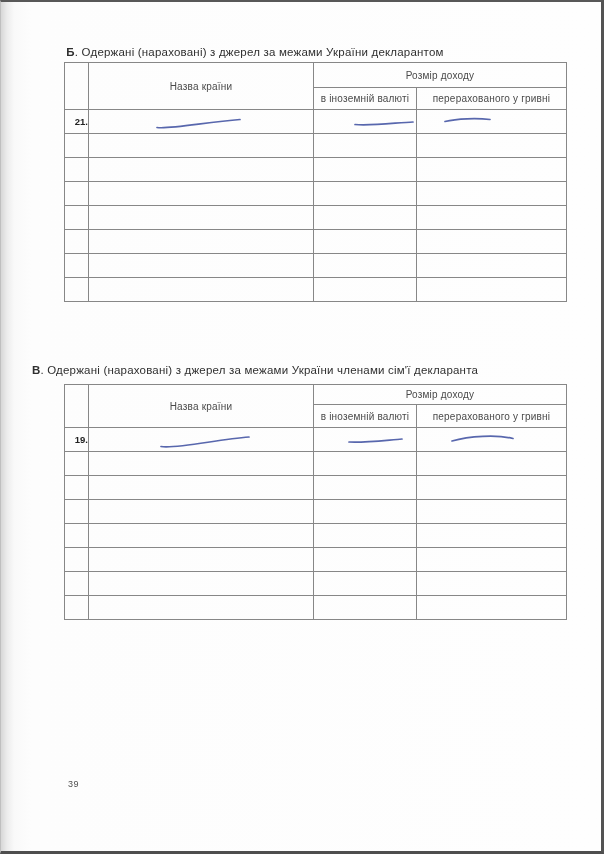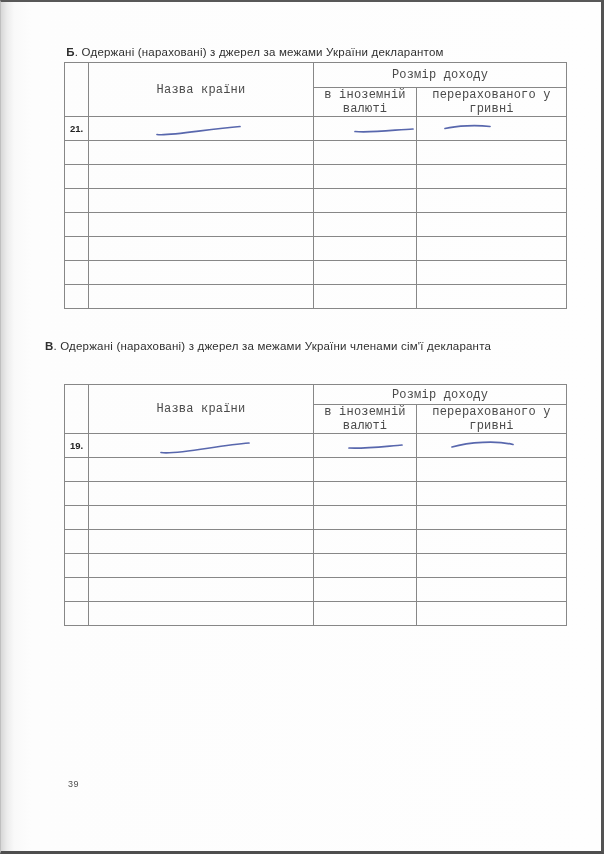--- a/index.html
+++ b/index.html
@@ -12,38 +12,38 @@
     border-right:3px solid #535353;
     border-bottom:3px solid #4e4e4e;
     border-left:1px solid #bfbfbf;
   }
   .section-title {
     position:absolute; left:0; width:508px; text-align:center;
     font-size:11.5px; color:#2f2f2f; letter-spacing:.2px;
   }
   .section-title b { font-weight:bold; }
   #title-b { top:44px; }
-  #title-v { top:338px;margin-left:13px; }
+  #title-v { top:362px; }
   table {
     position:absolute; left:63px; border-collapse:collapse; table-layout:fixed;
     width:502px; background:transparent;
   }
   #table-b { top:60px; }
   #table-v { top:382px; }
   th, td {
     border:1px solid #878787; font-weight:normal; color:#424242;
     text-align:center; vertical-align:middle; overflow:hidden;
   }
-  thead th { font-size:12px; color:#4a4a4a; letter-spacing:.2px;font-family:Liberation Mono, monospace; }
+  thead th { font-size:10px; color:#4a4a4a; letter-spacing:.2px; }
   #table-b thead tr.h1 { height:25px; }
   #table-b thead tr.h2 { height:22px; }
   #table-v thead tr.h1 { height:20px; }
   #table-v thead tr.h2 { height:23px; }
   tbody tr { height:24px; }
-  td.rownum { font-size:9.5px; font-weight:bold; color:#222; }
+  td.rownum { font-size:9.5px; font-weight:bold; color:#222;text-align:right; }
   td.inkcell { position:relative; }
   svg.ink { position:absolute; left:0; top:0; display:block; }
   svg.ink path {
     fill:none; stroke:var(--ink,#4a5aa6); stroke-width:1.7;
     stroke-linecap:round; opacity:.92;
   }
   .page-number {
     position:absolute; left:67px; top:777px;
     font-size:9px; color:#4f4f4f; letter-spacing:.5px;
   }

